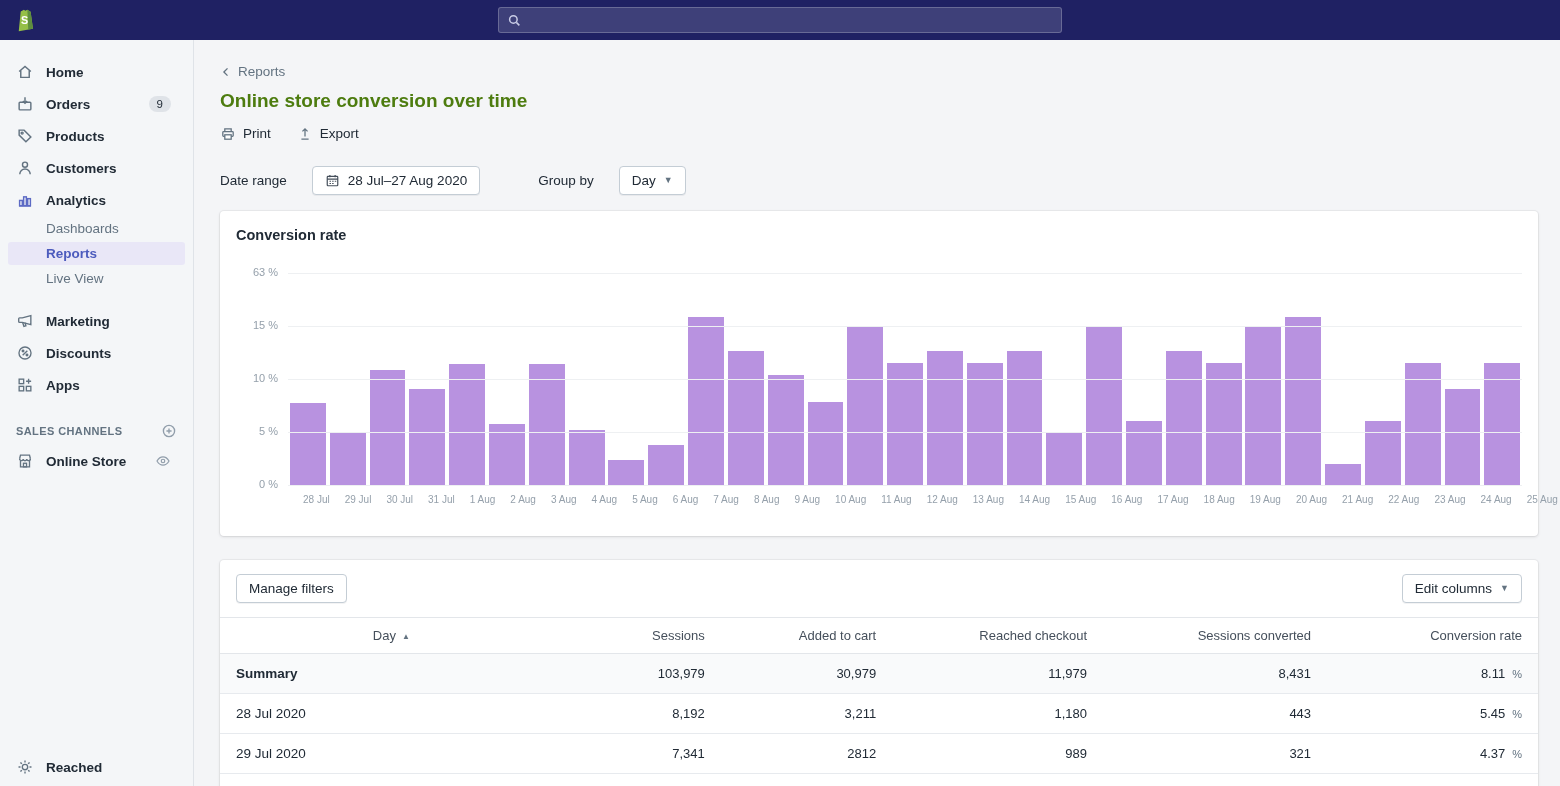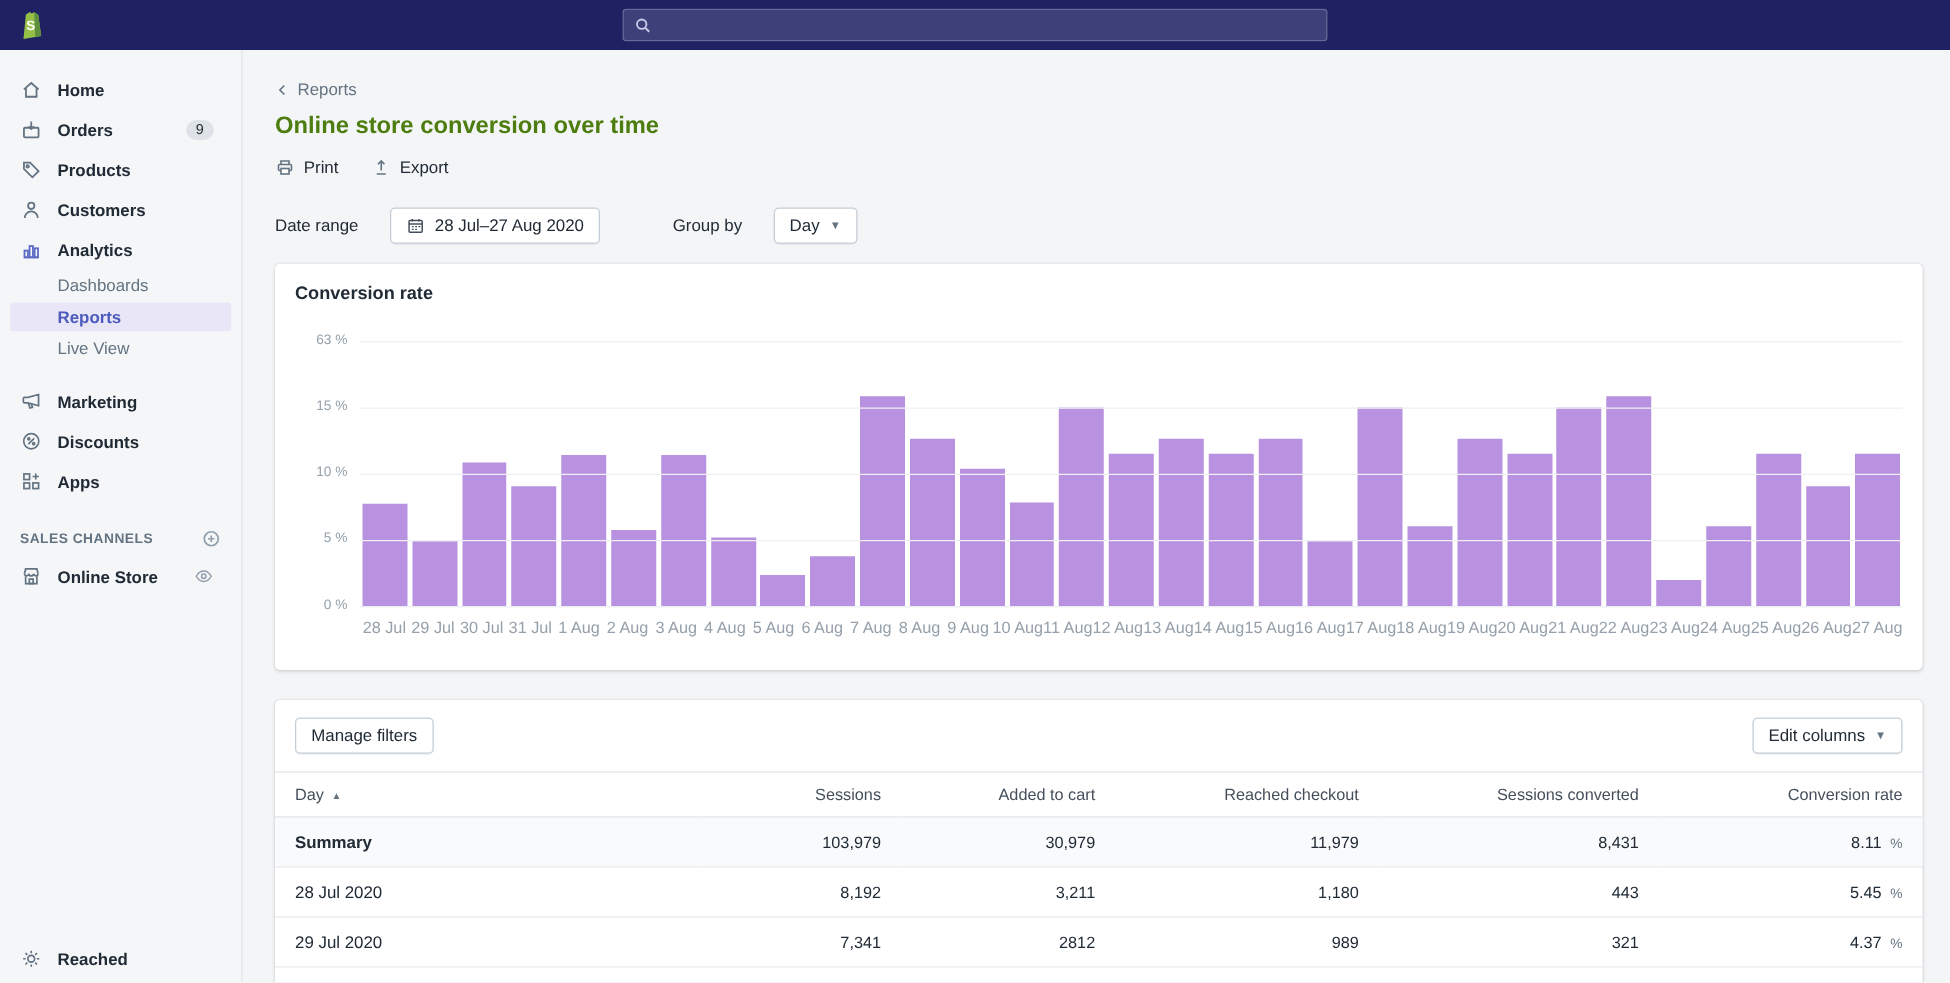--- a/index.html
+++ b/index.html
@@ -87,31 +87,31 @@
   .yaxis .ytick {
     position:absolute; right:10px; transform:translateY(-60%);
     font-size:11px; color:#95a0ab;
   }
   .plot { flex:1; position:relative; height:212px; }
   .gridline { position:absolute; left:0; right:0; height:1px; background:#eef0f2; }
   .bars { position:absolute; inset:0; display:flex; align-items:flex-end; }
   .bar-slot { flex:1; display:flex; align-items:flex-end; justify-content:center; height:100%; }
   .bar { width:90%; background:#b892e0; }
   .xlabels { display:flex; margin-left:52px; margin-top:9px; }
-  .xlabels .xl { flex:1; text-align:center; font-size:13px; color:#95a0ab; white-space:nowrap; }
+  .xlabels .xl { flex:1; text-align:center; font-size:10px; color:#95a0ab; white-space:nowrap;margin-left:15px; }
   
   .table-card { margin-top:24px; padding-top:14px; height:260px; }
   .filter-row { display:flex; align-items:center; padding:0 16px 14px 16px; }
   .filter-row .spacer { flex:1; }
   table.report { width:100%; border-collapse:collapse; font-size:13.5px; }
   table.report th {
     font-weight:400; color:#454f5b; text-align:right; padding:10px 16px;
     border-top:1px solid #e3e6ea; border-bottom:1px solid #e3e6ea; font-size:13px;
   }
-  table.report th.col-day { text-align:left; }
+  table.report th.col-day { text-align:center; }
   table.report td { text-align:right; padding:12px 16px; border-bottom:1px solid #e7eaee; font-size:13px; color:#212b36;}
   table.report td.col-day { text-align:left; font-size:13.5px; }
   tr.summary { background:#f9fafb; }
   tr.summary td.col-day { font-weight:700; }
   .sortarrow { font-size:8px; color:#637381; margin-left:6px; vertical-align:1px;}
   .pct { color:#637381; font-size:11px; margin-left:7px; }
   svg.icn { display:block; }
 </style>
 </head>
 <body>

